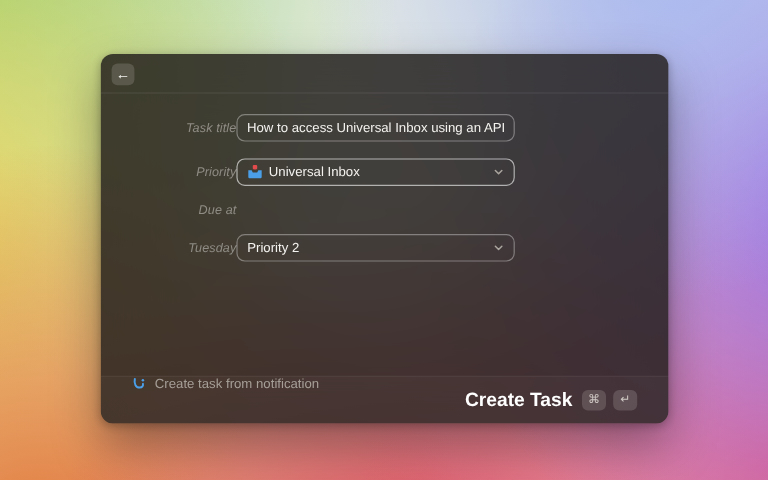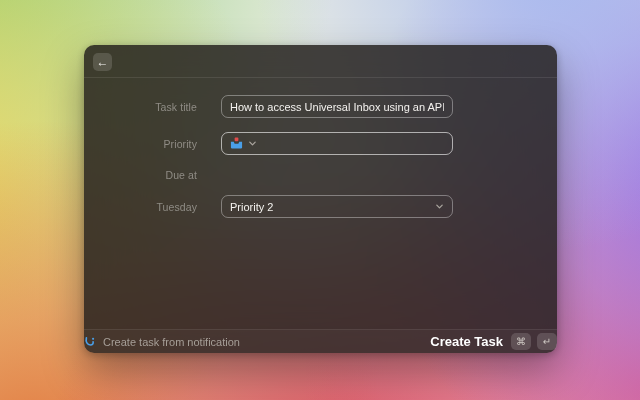--- a/index.html
+++ b/index.html
@@ -33,47 +33,47 @@
   }
   .back-btn {
     position:absolute; left:9px; top:8px; width:19px; height:18px;
     border-radius:5px; background:rgba(255,255,255,0.14);
     display:flex; align-items:center; justify-content:center;
     color:#f5f3f0; font-size:12px; line-height:1; cursor:pointer;
   }
   .form-area { padding-top:17px; }
   .form-row { display:flex; align-items:center; margin-bottom:14px; }
   .form-label {
-    width:113px; margin-right:24px; text-align:right;
-    font-size:10.5px; color:#8f8c85; letter-spacing:0.1px;
+    width:113px; margin-right:0; text-align:right;
+    font-size:10.5px; color:#8f8c85; letter-spacing:0.1px;font-style:italic;
   }
   .control {
     width:232px; height:23px;
     border:1px solid rgba(255,255,255,0.35); border-radius:7px;
     background:transparent;
     display:flex; align-items:center; padding:0 8px;
     font-size:11px; color:#f4f2ef; gap:5px;
   }
   .control.bright { border-color:rgba(255,255,255,0.6); }
   input.control {
     font-family:"Liberation Sans", sans-serif;
     outline:none;
   }
   .control .grow { flex:1 1 auto; white-space:nowrap; overflow:hidden; }
   .icon-svg { display:block; flex:0 0 auto; }
   .dlg-footer {
-    margin-top:auto; flex:0 0 auto; height:24px;
+    margin-top:auto; flex:0 0 auto; height:40px;
     border-top:1px solid rgba(255,255,255,0.08);
     background:rgba(255,255,255,0.025);
     border-radius:0 0 10px 10px;
-    display:flex; align-items:center; padding:0 0;
+    display:flex; padding:0 26px;
   }
   .footer-hint { margin-left:8px; font-size:11px; color:#a69f98; }
   .footer-right { margin-left:auto; display:flex; align-items:center; gap:6px; }
-  .create-label { font-size:13px; font-weight:bold; color:#ffffff; margin-right:2px; cursor:pointer; }
+  .create-label { font-size:16px; font-weight:bold; color:#ffffff; margin-right:2px; cursor:pointer; }
   .keycap {
     min-width:20px; height:17px; padding:0 4px;
     border-radius:5px; background:rgba(255,255,255,0.15);
     display:flex; align-items:center; justify-content:center;
     font-size:10px; color:#cfc9c4; line-height:1;
   }
 </style>
 </head>
 <body>
 
@@ -92,20 +92,21 @@
       <input class="control" type="text" value="How to access Universal Inbox using an API key?" style="">
     </div>
 
     <div class="form-row">
       <div class="form-label">Priority</div>
       <div class="control bright">
         <svg class="icon-svg" width="13" height="13" viewBox="0 0 14 14">
           <rect x="5" y="0.5" width="4" height="4" rx="1" fill="#e14b4b"></rect>
           <path d="M1 5.2 h3 l1 2 h4 l1-2 h3 v6 a1.2 1.2 0 0 1 -1.2 1.2 H2.2 a1.2 1.2 0 0 1 -1.2 -1.2 z" fill="#4a9fe8"></path>
         </svg>
+        <span class="grow">Universal Inbox</span>
         <svg class="icon-svg" width="9" height="9" viewBox="0 0 10 10">
           <path d="M2 3.5 L5 6.5 L8 3.5" fill="none" stroke="#aaa59e" stroke-width="1.4" stroke-linecap="round" stroke-linejoin="round"></path>
         </svg>
       </div>
     </div>
 
     <div class="form-row">
       <div class="form-label">Due at</div>
     </div>
 

